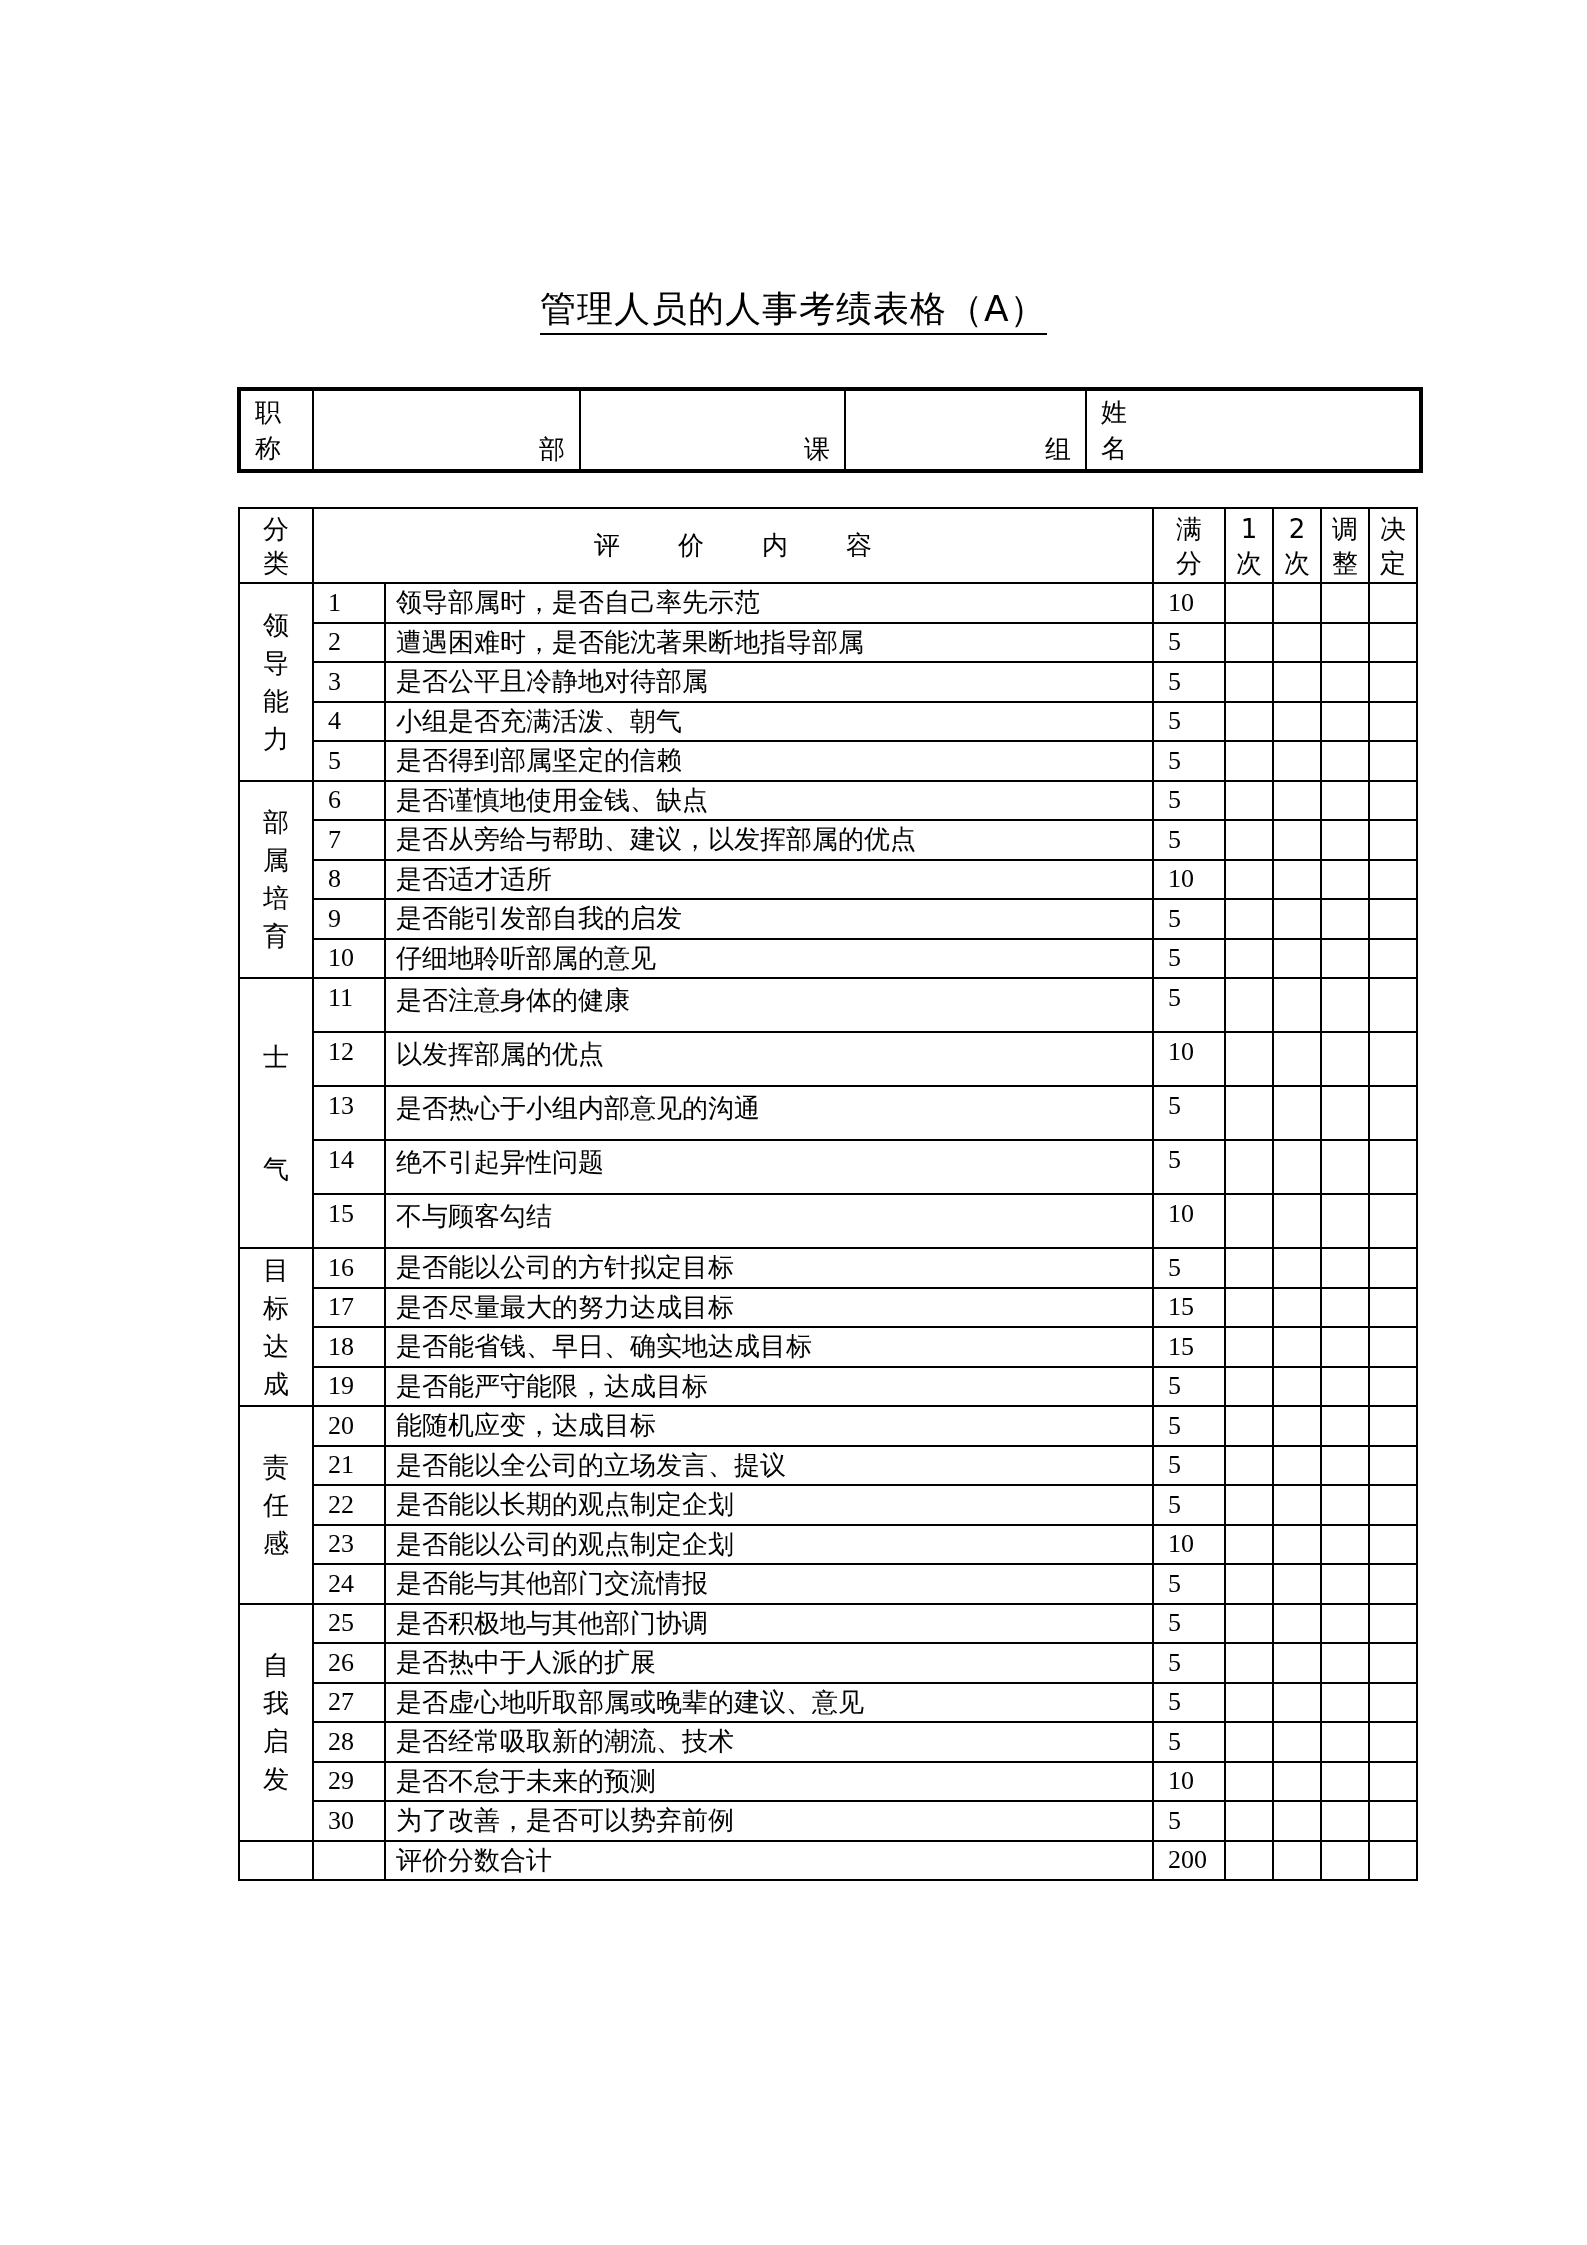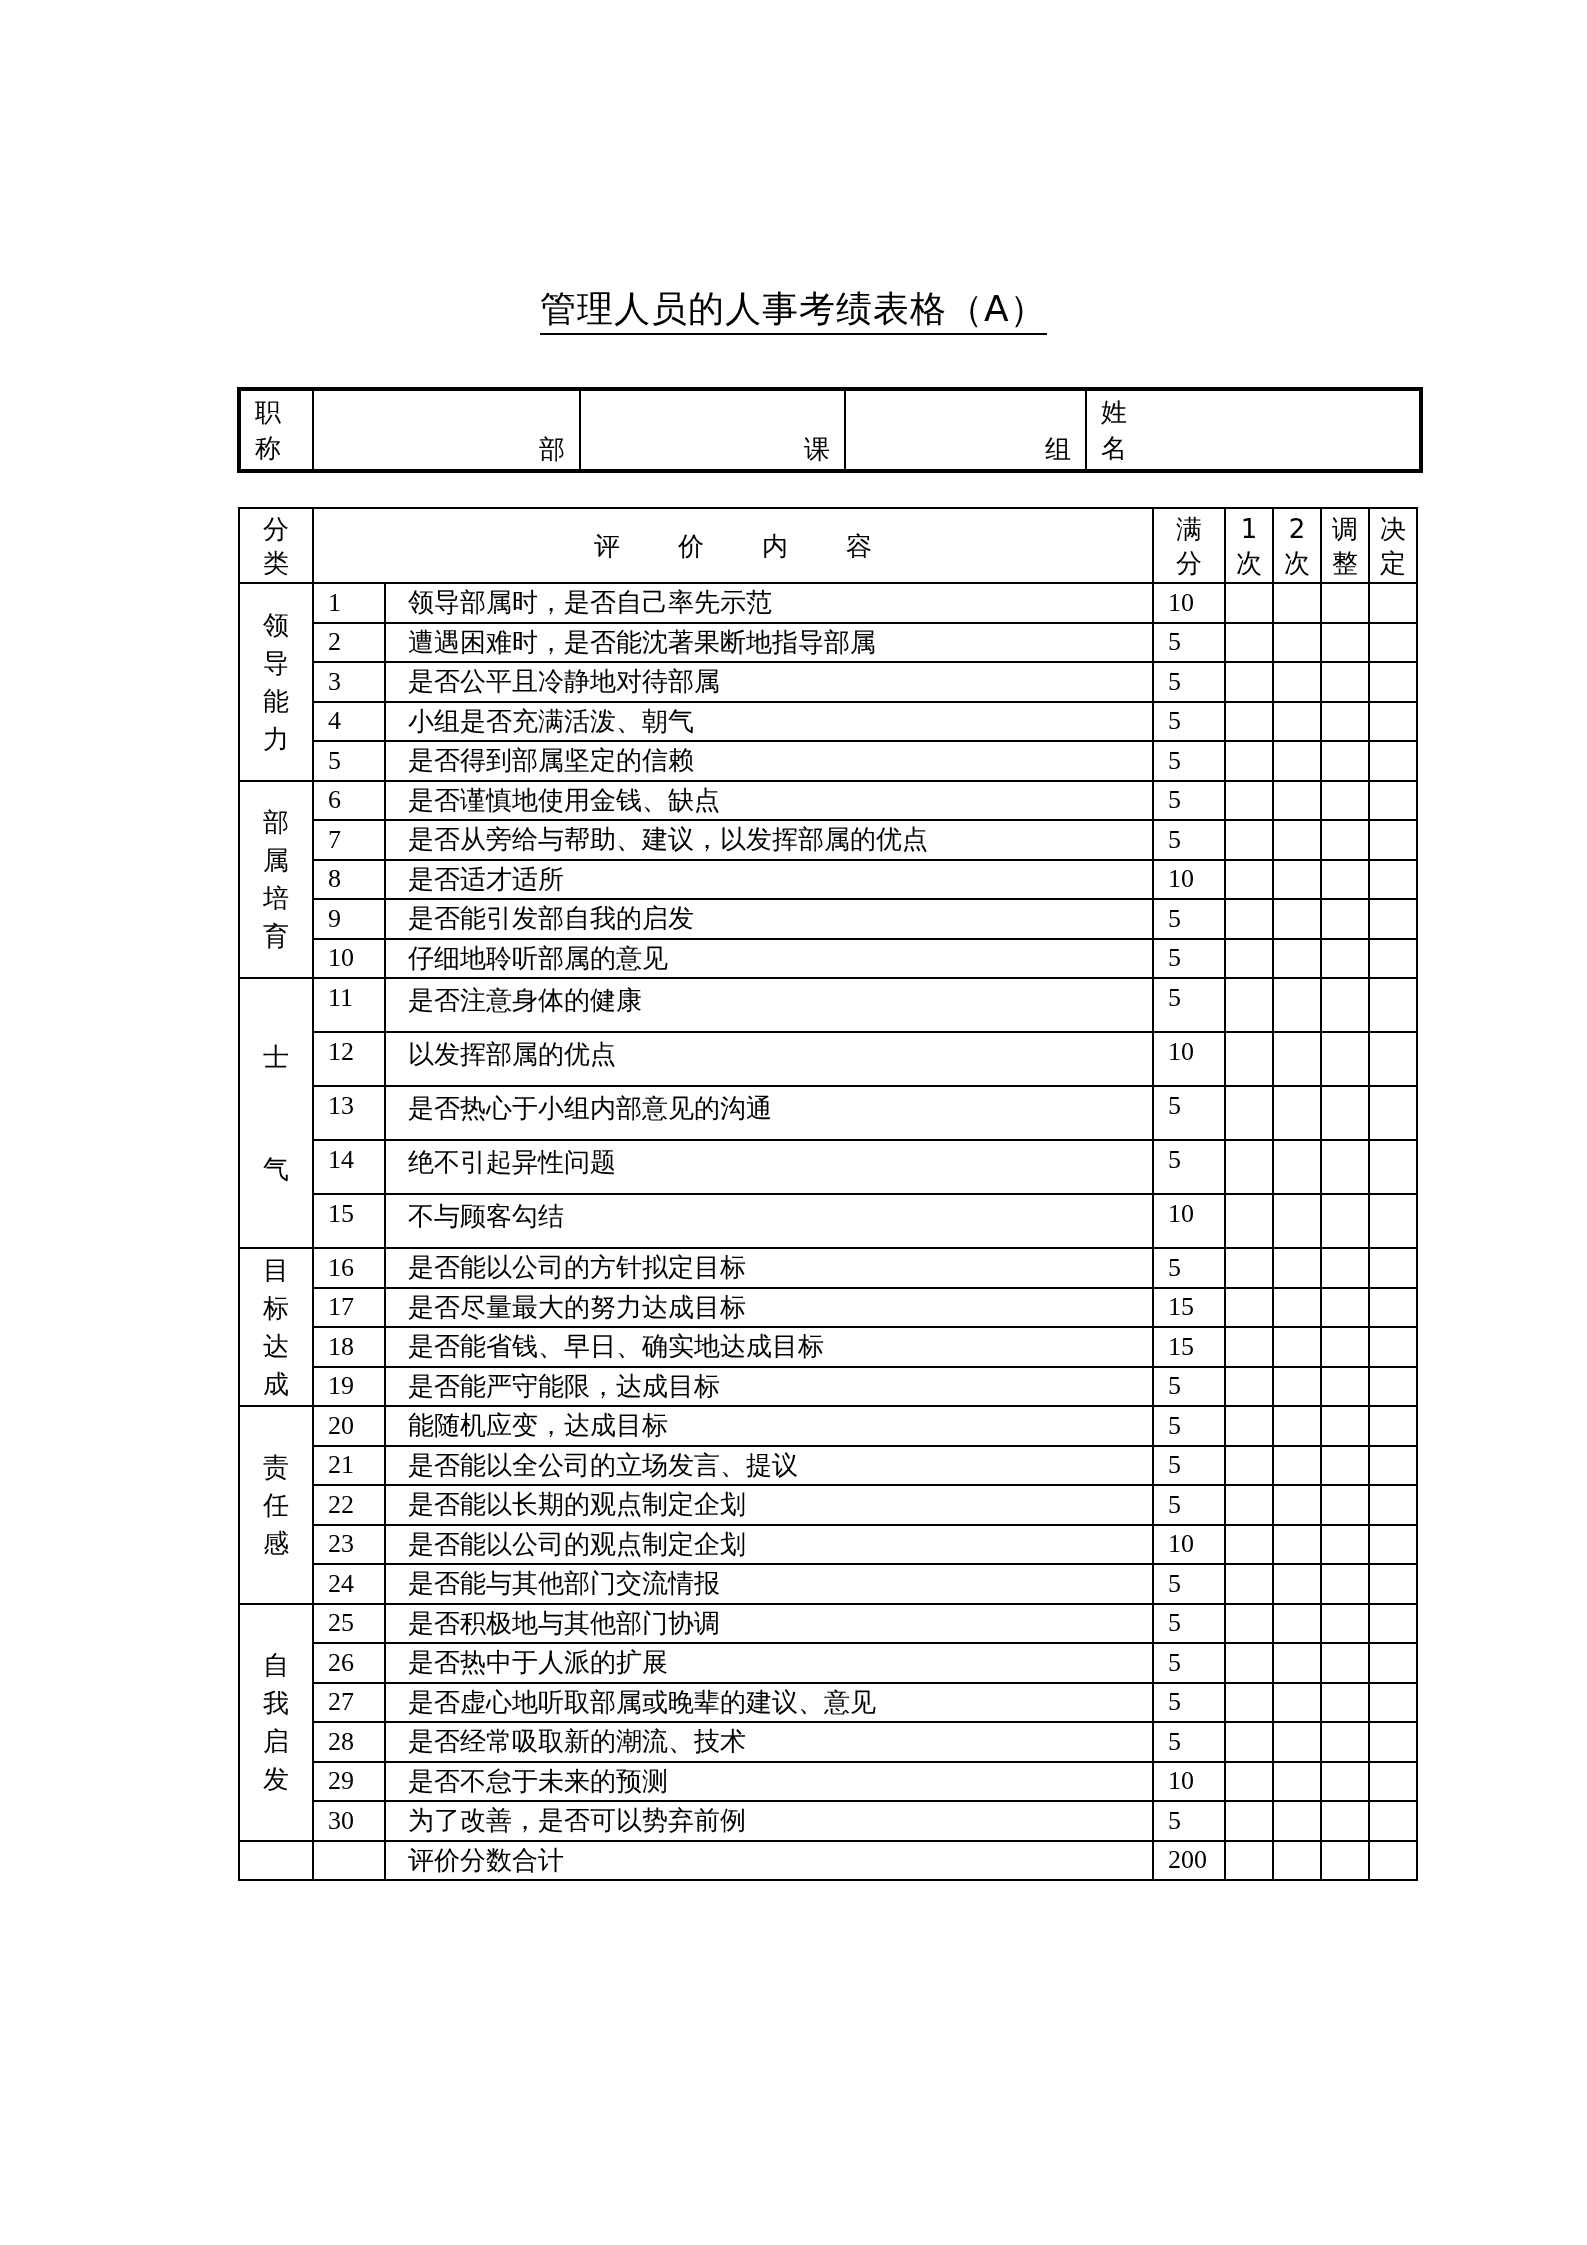--- a/index.html
+++ b/index.html
@@ -16,24 +16,24 @@
     }
     table { border-collapse: collapse; position: absolute; table-layout: fixed; }
     td { border: 2px solid #000; padding: 0; vertical-align: middle; }
     .info { left: 237px; top: 387px; width: 1182px; border: 4px solid #000; }
     .info td { height: 76px; font-size: 26px; line-height: 36px; font-family: "DejaVu Sans", "Liberation Sans", sans-serif; }
     .info .lbl-v { padding-left: 14px; }
     .info .lbl-r { text-align: right; vertical-align: bottom; padding-right: 14px; padding-bottom: 2px; }
     .main { left: 238px; top: 507px; width: 1178px; }
     .main td { font-size: 26px; }
     .hdr td { height: 73px; text-align: center; line-height: 34px; font-family: "DejaVu Sans", "Liberation Sans", sans-serif; }
-    .hdr .content-h { letter-spacing: 58px; padding-left: 58px; }
+    .hdr .content-h { letter-spacing: 58px; padding-left: 58px; font-family: Liberation Serif, serif; }
     .cat { text-align: center; font-family: "DejaVu Sans", "Liberation Sans", sans-serif; line-height: 38px; }
     .num { padding-left: 14px; font-family: "Liberation Serif", "DejaVu Serif", serif; }
-    .txt { padding-left: 22px; font-family: "DejaVu Sans", "Liberation Sans", sans-serif; white-space: nowrap; }
+    .txt { padding-left: 10px; font-family: "DejaVu Sans", "Liberation Sans", sans-serif; white-space: nowrap; }
     .score { padding-left: 14px; font-family: "Liberation Serif", "DejaVu Serif", serif; }
     tr.r { height: 39.5px; }
     tr.r td { height: 37px; }
     tr.t { height: 50px; }
     tr.t td { height: 48px; vertical-align: top; padding-top: 4px; margin-top: 20px; }
     tr.t td.cat { vertical-align: middle; padding-top: 0; }
     .wide-gap { line-height: 112px; }
   </style>
 </head>
 <body>

